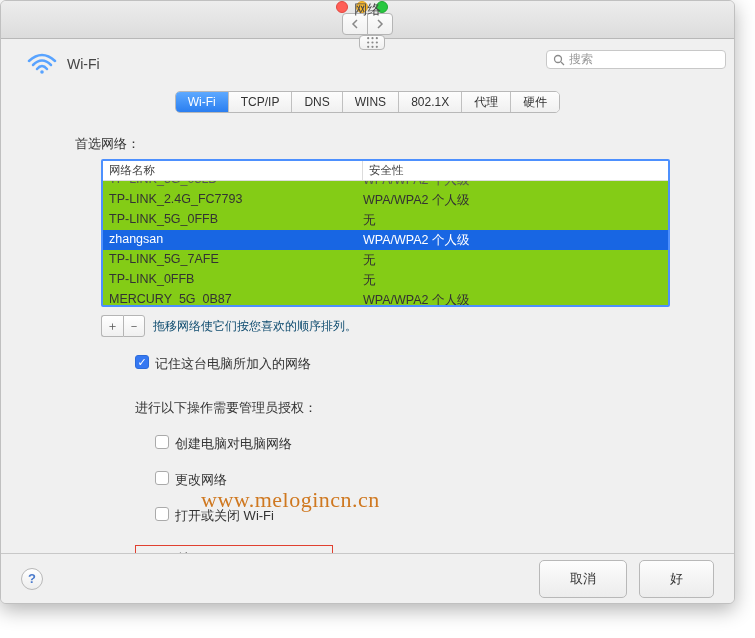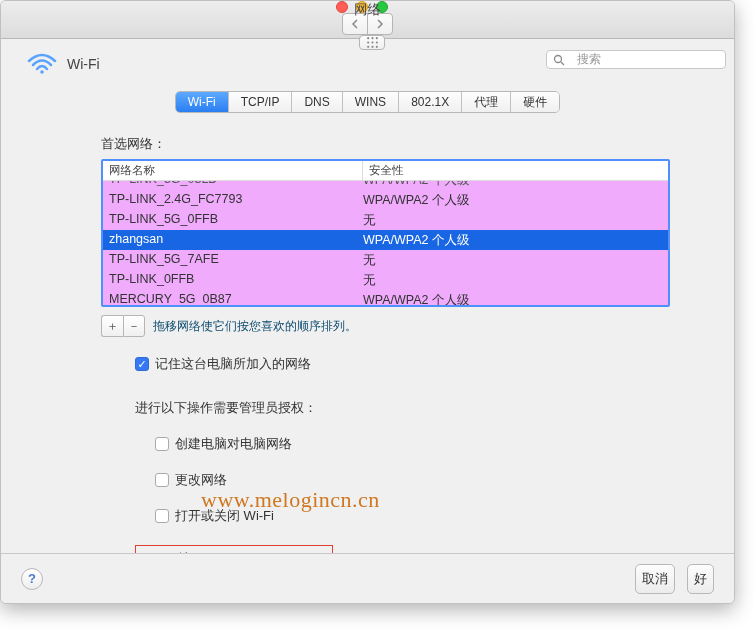--- a/index.html
+++ b/index.html
@@ -53,21 +53,21 @@
     .tool-btn.single { border-radius: 4px; margin-left: 8px; }
     .title-center {
       position: absolute; left: 0; right: 0; text-align: center;
       color: #4a4a4a; font-size: 13.5px; pointer-events: none;
     }
     .search {
       margin-left: auto;
       width: 180px; height: 22px;
       background: #fff; border: 1px solid #c8c8c8;
       border-radius: 4px; display: flex; align-items: center;
-      padding: 0 6px; color: #9a9a9a; font-size: 12px; gap: 12px;
+      padding: 0 6px; color: #9a9a9a; font-size: 12px; gap: 4px;
     }
     .search svg { color: #8a8a8a; flex-shrink: 0; }
 
     .content { flex: 1; padding: 14px 26px 14px 26px; overflow-y: auto; }
     .wifi-header { display: flex; align-items: center; gap: 10px; margin-bottom: 16px; }
     .wifi-header .label { font-size: 14px; color: #444; }
 
     .seg-tabs {
       display: flex; justify-content: center; margin-bottom: 22px;
     }
@@ -77,28 +77,28 @@
     }
     .seg-item {
       padding: 0 12px; font-size: 12px; display: flex; align-items: center;
       background: linear-gradient(#fdfdfd,#f0f0f0);
       border-right: 1px solid #c0c0c0; color: #333;
       cursor: pointer;
     }
     .seg-item:last-child { border-right: none; }
     .seg-item.active { background: linear-gradient(#5da9ff,#2a7ef0); color: #fff; }
 
-    .section-label { font-size: 13px; margin-left: 74px; margin-bottom: 6px; color: #333; }
+    .section-label { font-size: 13px; margin-left: 48px; margin-bottom: 6px; color: #333; }
 
     .net-list-wrap { margin-left: 74px; margin-right: 38px; }
     .net-list {
       height: 148px;
       border: 2px solid #4d90fe;
       border-radius: 2px;
-      background: #f0abfc;
+      background: #84cc16;
       overflow: hidden;
       position: relative;
     }
     .net-header {
       display: flex; font-size: 11.5px; color: #444;
       border-bottom: 1px solid #dcdcdc; background: #fff;
     }
     .net-header div { padding: 2px 6px; }
     .col-name { width: 260px; border-right: 1px solid #dcdcdc; }
     .col-sec { flex: 1; }
@@ -117,21 +117,21 @@
       width: 22px; height: 22px;
       border: 1px solid #b5b5b5;
       background: linear-gradient(#fff,#f0f0f0);
       display: flex; align-items: center; justify-content: center;
       font-size: 12px; color: #555;
     }
     .pm:first-child { border-radius: 3px 0 0 3px; border-right: none; }
     .pm:last-child { border-radius: 0 3px 3px 0; }
     .hint { font-size: 12px; color: #0c4a6e; }
 
-    .chk-row { display: flex; align-items: center; margin-left: 108px; font-size: 13px; margin-top: 18px; }
+    .chk-row { display: flex; align-items: flex-start; margin-left: 108px; font-size: 13px; margin-top: 18px; }
     .chk-row.sub { margin-left: 128px; }
     .chk {
       width: 14px; height: 14px; border: 1px solid #aaa; border-radius: 3px;
       margin-right: 6px; display: inline-flex; align-items: center; justify-content: center;
       background: #fff;
     }
     .chk.checked { background: #3578f2; border-color: #2c6bd9; }
     .chk.checked::after { content: "✓"; color: #fff; font-size: 11px; line-height: 1; }
     .auth-label { margin-left: 108px; margin-top: 26px; font-size: 13px; }
 
@@ -154,21 +154,21 @@
       background: #f0f0f0;
     }
     .help-btn {
       width: 22px; height: 22px; border: 1px solid #b8b8b8; border-radius: 50%;
       background: linear-gradient(#fff,#eee);
       display: flex; align-items: center; justify-content: center;
       color: #4a7acc; font-size: 13px; font-weight: bold;
     }
     .footer .spacer { flex: 1; }
     .mac-btn {
-      height: 30px; padding: 0 6px; margin-left: 12px;
+      height: 38px; padding: 0 30px; margin-left: 12px;
       border: 1px solid #b8b8b8; border-radius: 5px;
       background: linear-gradient(#fdfdfd,#ececec);
       font-size: 13px; color: #333;
     }
   </style>
 </head>
 <body>
 
 <div class="window">
   <div class="titlebar">

